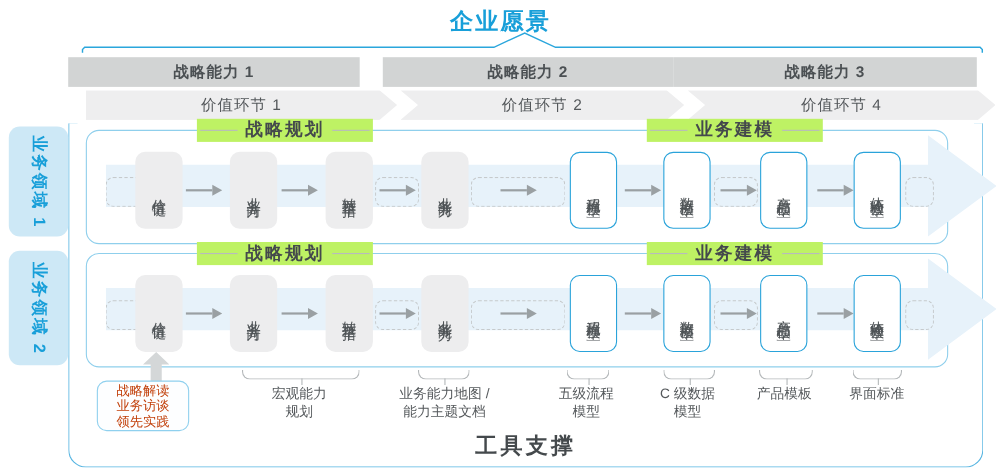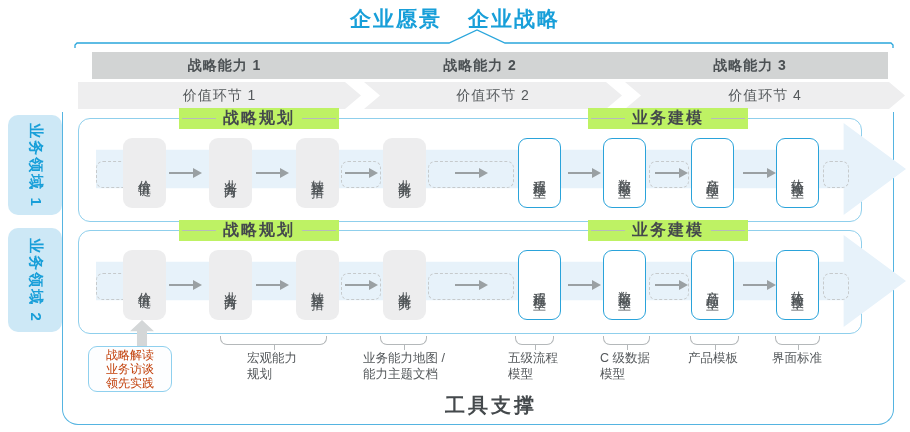--- a/index.html
+++ b/index.html
@@ -14,21 +14,21 @@
           justify-content:center;font-size:14px;font-weight:600;color:#4b5053;letter-spacing:1px;}
   
   .chev{position:absolute;top:82px;height:27px;background:#eeeeef;display:flex;align-items:center;
         justify-content:center;font-size:14px;color:#54585b;letter-spacing:1px;}
   .chev-first{clip-path:polygon(0 0,calc(100% - 16px) 0,100% 50%,calc(100% - 16px) 100%,0 100%);}
   .chev-mid{clip-path:polygon(0 0,calc(100% - 16px) 0,100% 50%,calc(100% - 16px) 100%,0 100%,16px 50%);}
   
   .tool-frame{position:absolute;left:62px;top:112px;width:832px;height:313px;
               border:1.3px solid #55b4e1;border-top:none;border-radius:0 0 16px 16px;box-sizing:border-box;}
   .tool-label{position:absolute;left:62px;top:392px;width:832px;text-align:center;
-              font-size:20px;font-weight:bold;color:#44494c;letter-spacing:3px;padding-left:13px;}
+              font-size:20px;font-weight:bold;color:#44494c;letter-spacing:3px;}
   
   .domain-tab{position:absolute;left:8px;width:54px;background:#cde8f6;border-radius:10px;
               display:flex;align-items:center;justify-content:center;}
   .domain-tab .vtext{transform:rotate(90deg);white-space:nowrap;color:#189fd9;
                      font-weight:bold;font-size:15px;letter-spacing:2px;}
   
   .domain-row{position:absolute;left:78px;width:784px;height:104px;border:1.3px solid #8fcfec;
               border-radius:12px;box-sizing:border-box;}
   .band{position:absolute;left:17px;top:2px;width:810px;height:96px;background:#e7f2fa;z-index:0;
         clip-path:polygon(0 30%,92.3% 30%,92.3% 2%,100% 50%,92.3% 98%,92.3% 70%,0 70%);}
@@ -51,37 +51,36 @@
   .up-arrow{position:absolute;left:130px;top:320px;width:24px;height:27px;background:#d4d7d8;
             clip-path:polygon(50% 0,100% 42%,71% 42%,71% 100%,29% 100%,29% 42%,0 42%);}
   .brace{position:absolute;top:336px;height:8px;border-left:1.3px solid #b4b8ba;
          border-right:1.3px solid #b4b8ba;border-bottom:1.3px solid #b4b8ba;border-radius:0 0 7px 7px;}
   .brace::after{content:"";position:absolute;left:50%;top:8px;height:6px;width:0;
                 border-left:1.3px solid #b4b8ba;}
   .practice-box{position:absolute;left:88px;top:346px;width:84px;height:46px;border:1.2px solid #8fd0ee;
                 border-radius:9px;background:#fdfeff;display:flex;align-items:center;justify-content:center;
                 text-align:center;font-size:12px;line-height:14px;color:#c2410c;white-space:pre-line;
                 box-sizing:border-box;}
-  .ann{position:absolute;top:350px;transform:translateX(-50%);font-size:12.5px;
+  .ann{position:absolute;top:350px;transform:translateX(-50%);text-align:center;font-size:12.5px;
        color:#54585b;line-height:1.3;white-space:pre-line;}
 </style>
 </head>
 <body>
 
 <div class="canvas">
 
   <div class="top-title">
     <span>企业愿景</span>
-    <span>企业战略</span>
   </div>
   <svg class="topline" width="910" height="50" viewBox="0 0 910 50">
     <polyline points="75,48 75,45 77,43 449,43 477,30 505,43 891,43 893,45 893,48" fill="none" stroke="#2aa6dc" stroke-width="1.3"></polyline>
   </svg>
 
-  <div class="capbar" style="left:92px;width:265px">战略能力 1</div>
+  <div class="capbar" style="left:62px;width:265px">战略能力 1</div>
   <div class="capbar" style="left:348px;width:264px">战略能力 2</div>
   <div class="capbar" style="left:612px;width:276px">战略能力 3</div>
 
   <div class="chev chev-first" style="left:78px;width:283px">价值环节 1</div>
   <div class="chev chev-mid" style="left:364px;width:258px">价值环节 2</div>
   <div class="chev chev-mid" style="left:625px;width:280px">价值环节 4</div>
 
   <div class="tool-frame"></div>
 
   <div class="domain-tab" style="top:115px;height:100px">

